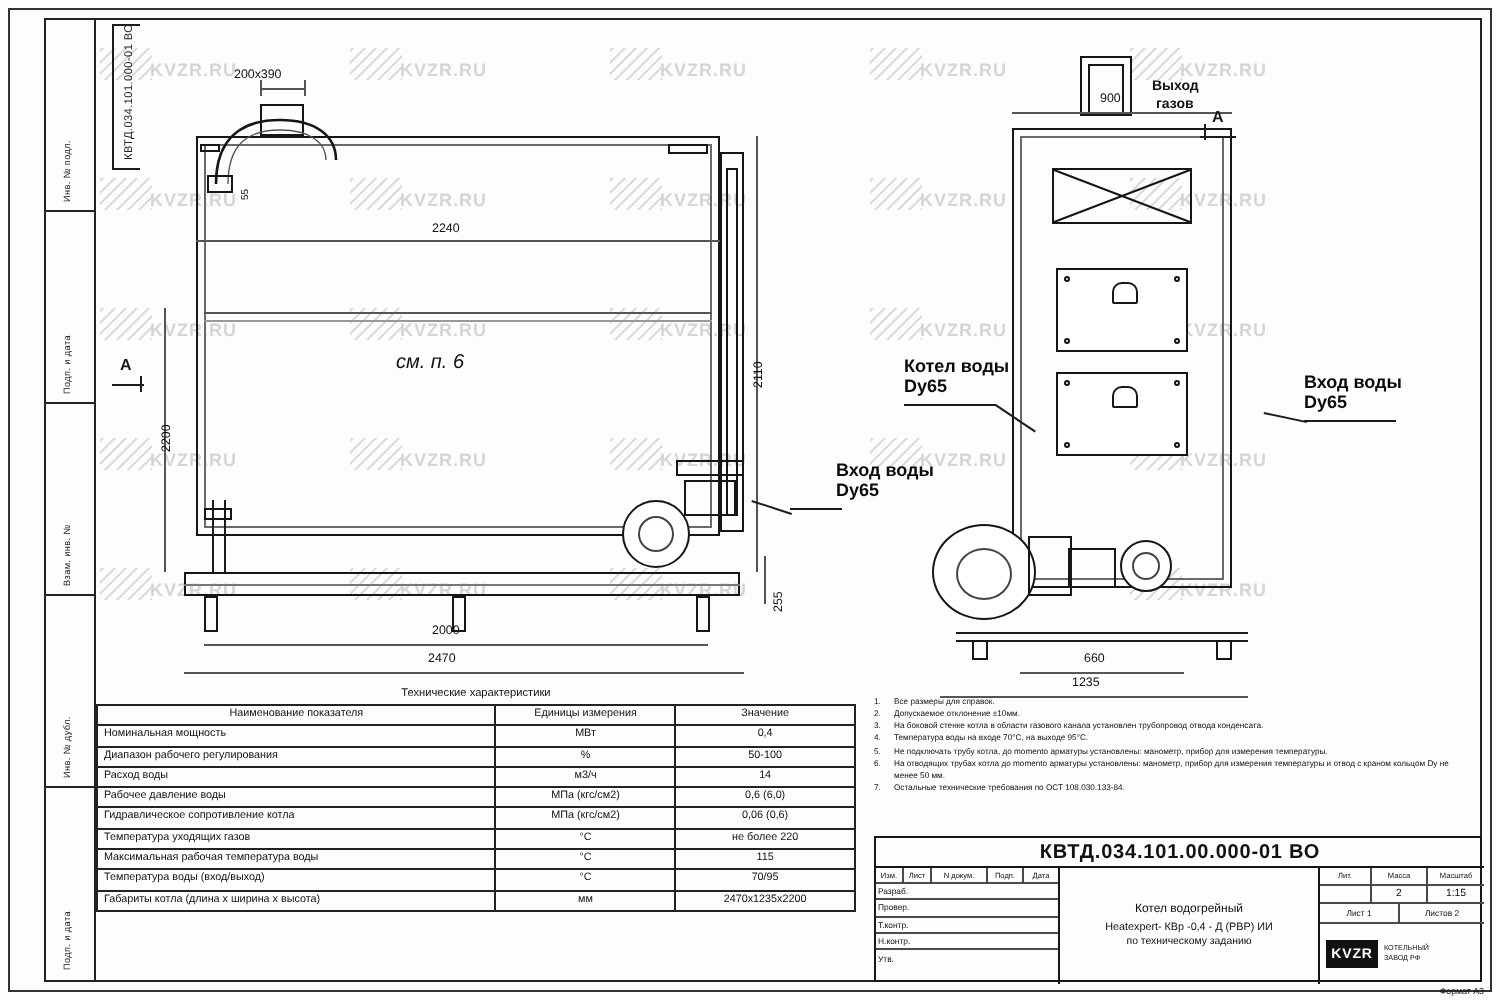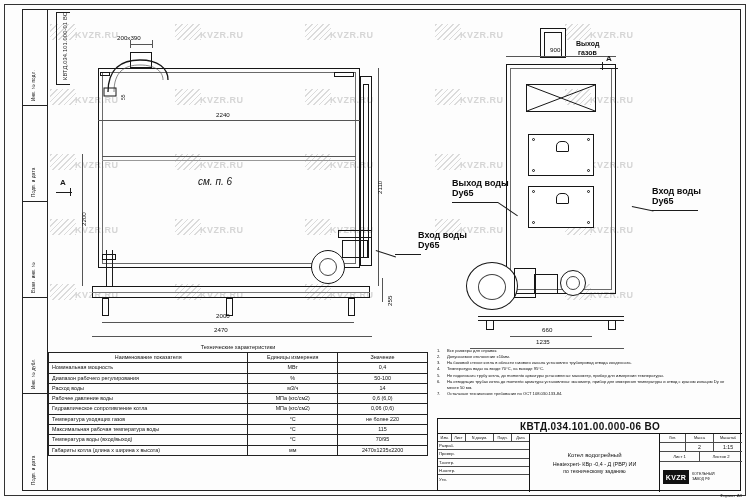--- a/index.html
+++ b/index.html
@@ -458,21 +458,21 @@
   </div>
 
   <div class="lbl lbl-b" style="left:576px; top:40px; font-size:7px;">Выход</div>
   <div class="lbl lbl-b" style="left:578px; top:49px; font-size:7px;">газов</div>
 
   <div class="arrowA" style="left:606px; top:54px;">А</div>
   <div class="ln hl" style="left:600px; top:68px; width:18px;"></div>
   <div class="ln vl" style="left:602px; top:62px; height:8px;"></div>
 
   <div class="big-lbl" style="left:452px; top:178px;">
-    <span>Выход воды</span><br>
+    <span>Котел воды</span><br>
     <span>Dy65</span>
   </div>
   <div class="ln hl" style="left:452px; top:202px; width:46px;"></div>
   <div class="ln2" style="left:498px; top:202px; width:24px; height:1px; transform:rotate(34deg); transform-origin:0 0;"></div>
 
   <div class="big-lbl" style="left:652px; top:186px;">
     <span>Вход воды</span><br>
     <span>Dy65</span>
   </div>
   <div class="ln hl" style="left:652px; top:210px; width:46px;"></div>
@@ -561,21 +561,21 @@
         <span class="num">6.</span>
         <span>На отводящих трубах котла до momento арматуры установлены: манометр, прибор для измерения температуры и отвод с краном кольцом Dy не менее 50 мм.</span>
       </div>
     <div class="n">
         <span class="num">7.</span>
         <span>Остальные технические требования по ОСТ 108.030.133-84.</span>
       </div>
   </div>
 
   <div id="title-block">
-    <div id="tb-code">КВТД.034.101.00.000-06 ВО</div>
+    <div id="tb-code">КВТД.034.101.00.000-01 ВО</div>
 
     <div id="tb-left">
       <div class="hrow">
         <div style="width:14px;">Изм.</div>
         <div style="width:14px;">Лист</div>
         <div style="width:28px;">N докум.</div>
         <div style="width:18px;">Подп.</div>
         <div style="width:17px; border-right:none;">Дата</div>
       </div>
       <div class="row">Разраб.</div>

